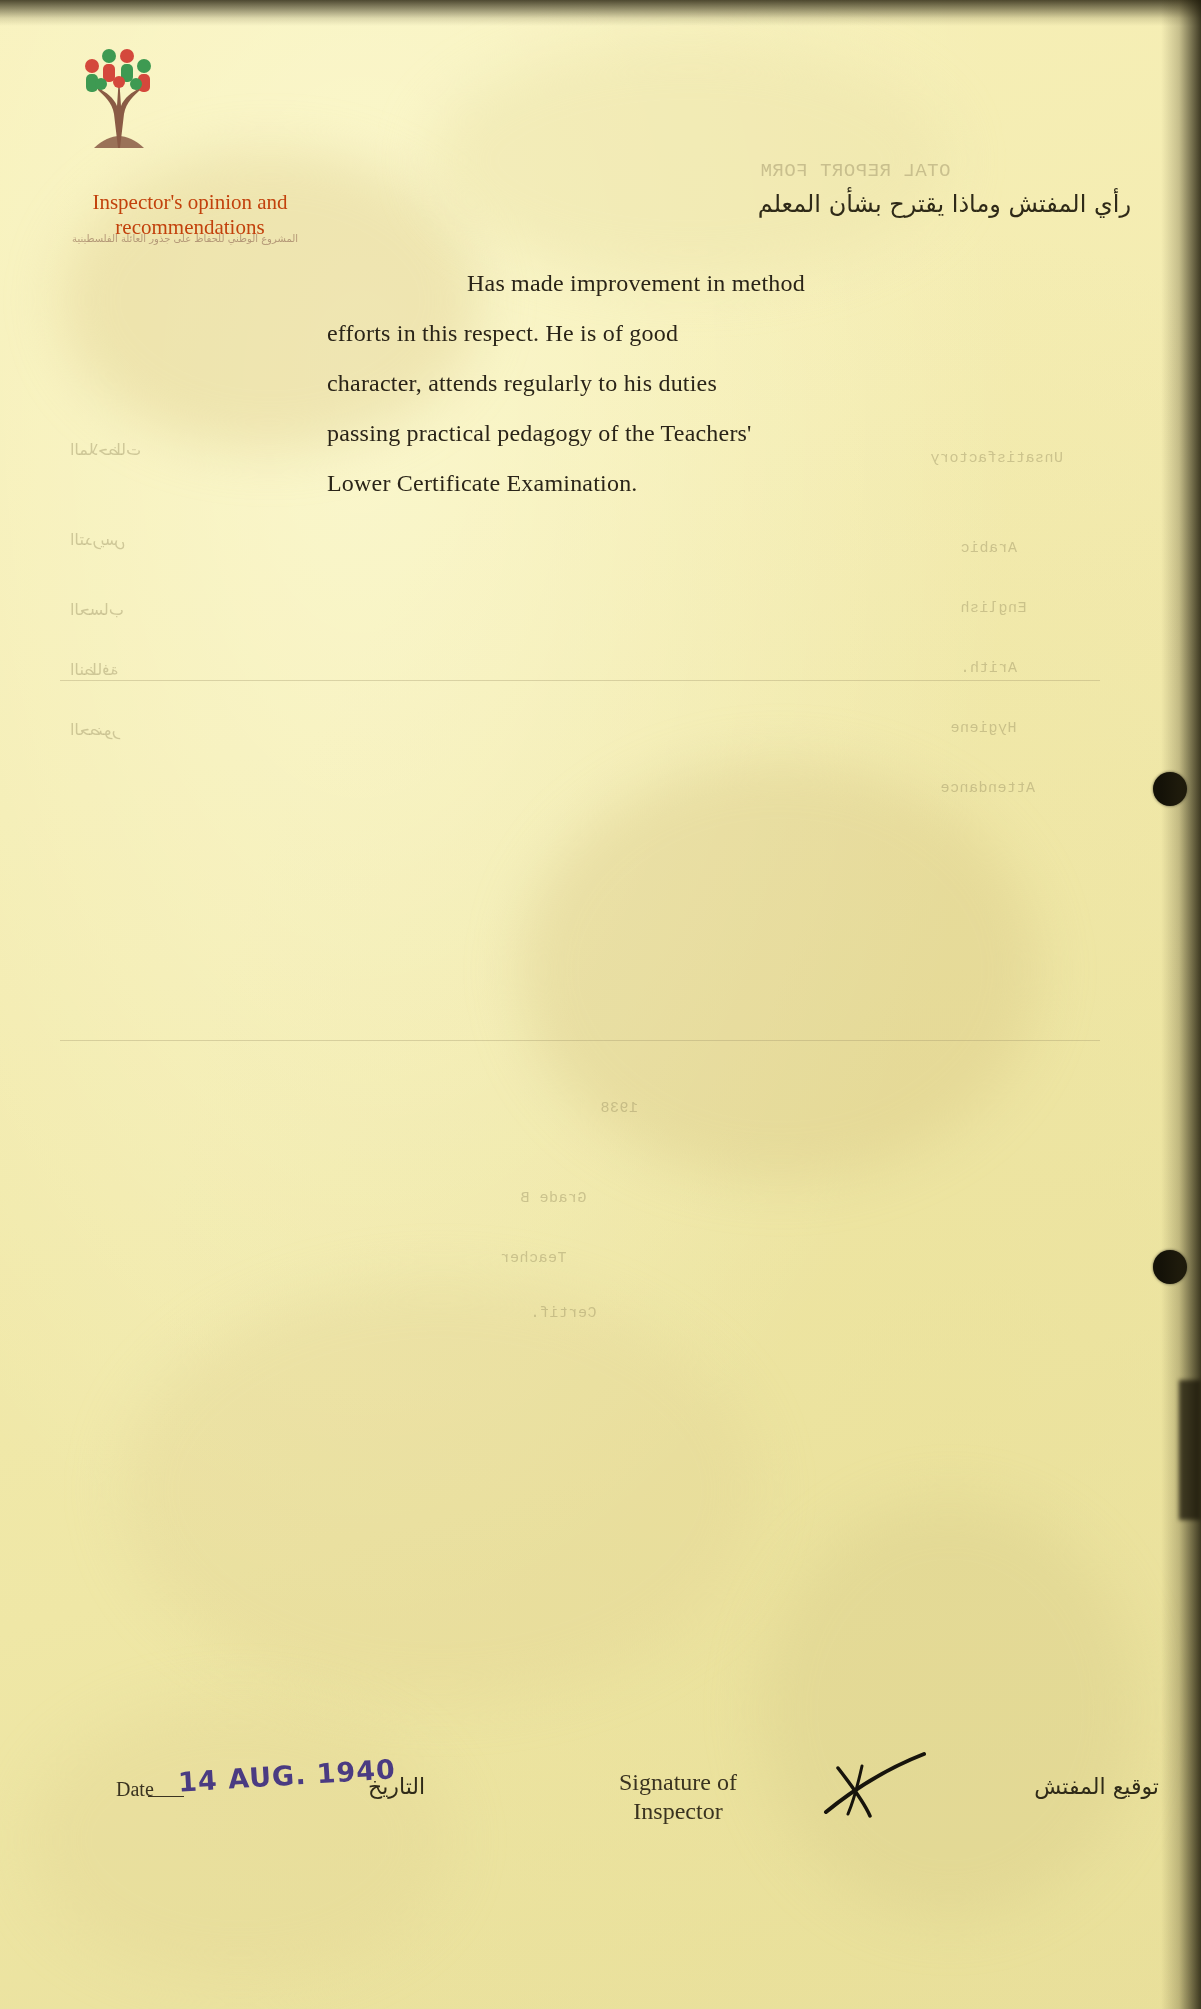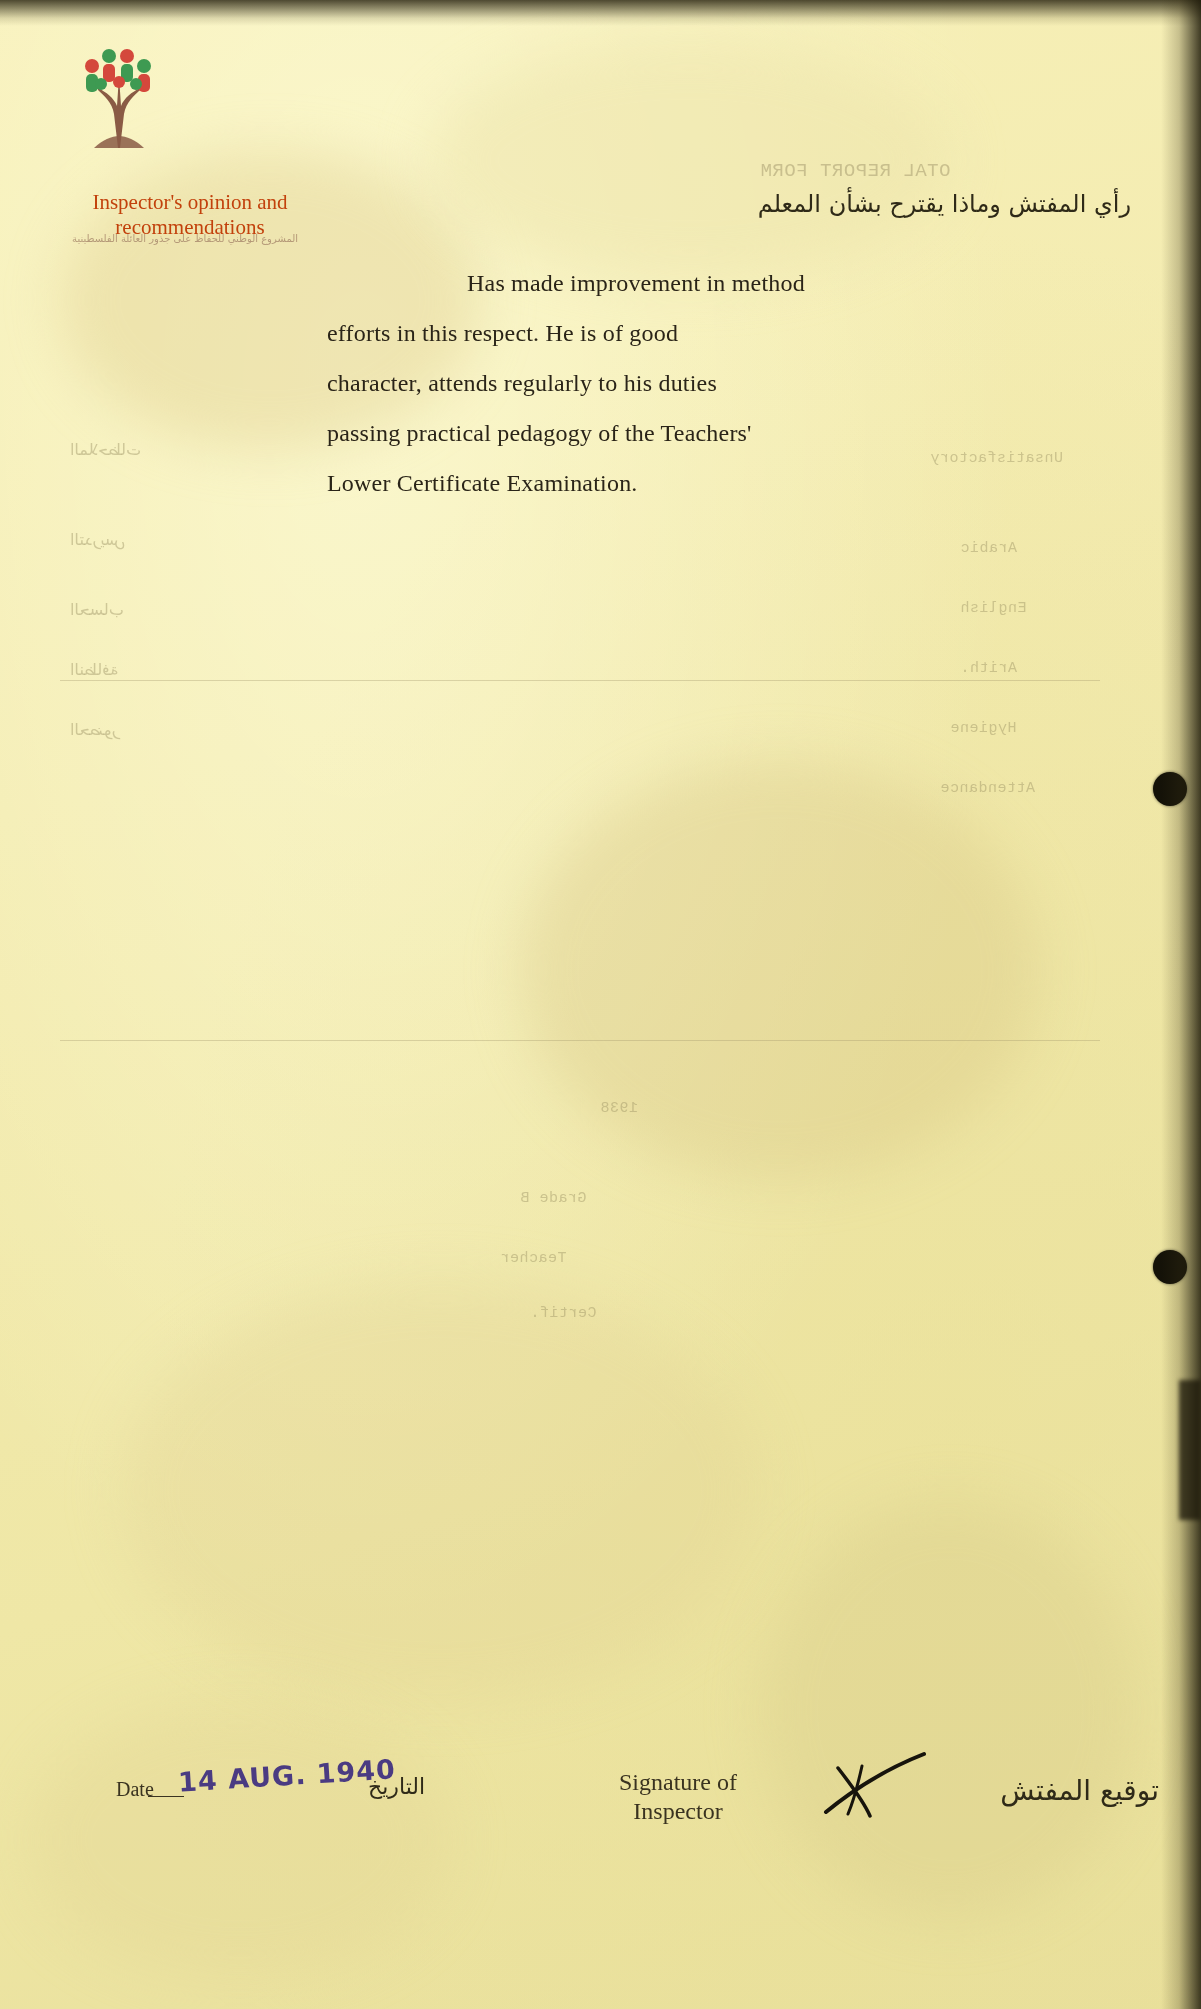--- a/index.html
+++ b/index.html
@@ -172,21 +172,21 @@
   .sig-label {
     position: absolute; left: 570px; top: 28px;
     width: 140px; text-align: center;
     font-family: "Liberation Serif", serif;
     font-size: 24px; color: #3a3320;
     line-height: 1.2;
   }
   .sig-ar {
     position: absolute; right: 80px; top: 34px;
     font-family: "DejaVu Sans", sans-serif;
-    font-size: 28px; color: #2f2a18;
+    font-size: 22px; color: #2f2a18;
     direction: rtl;
   }
   .sig-mark {
     position: absolute; left: 780px; top: 6px;
     width: 130px; height: 80px;
   }
 </style>
 </head>
 <body>
 

